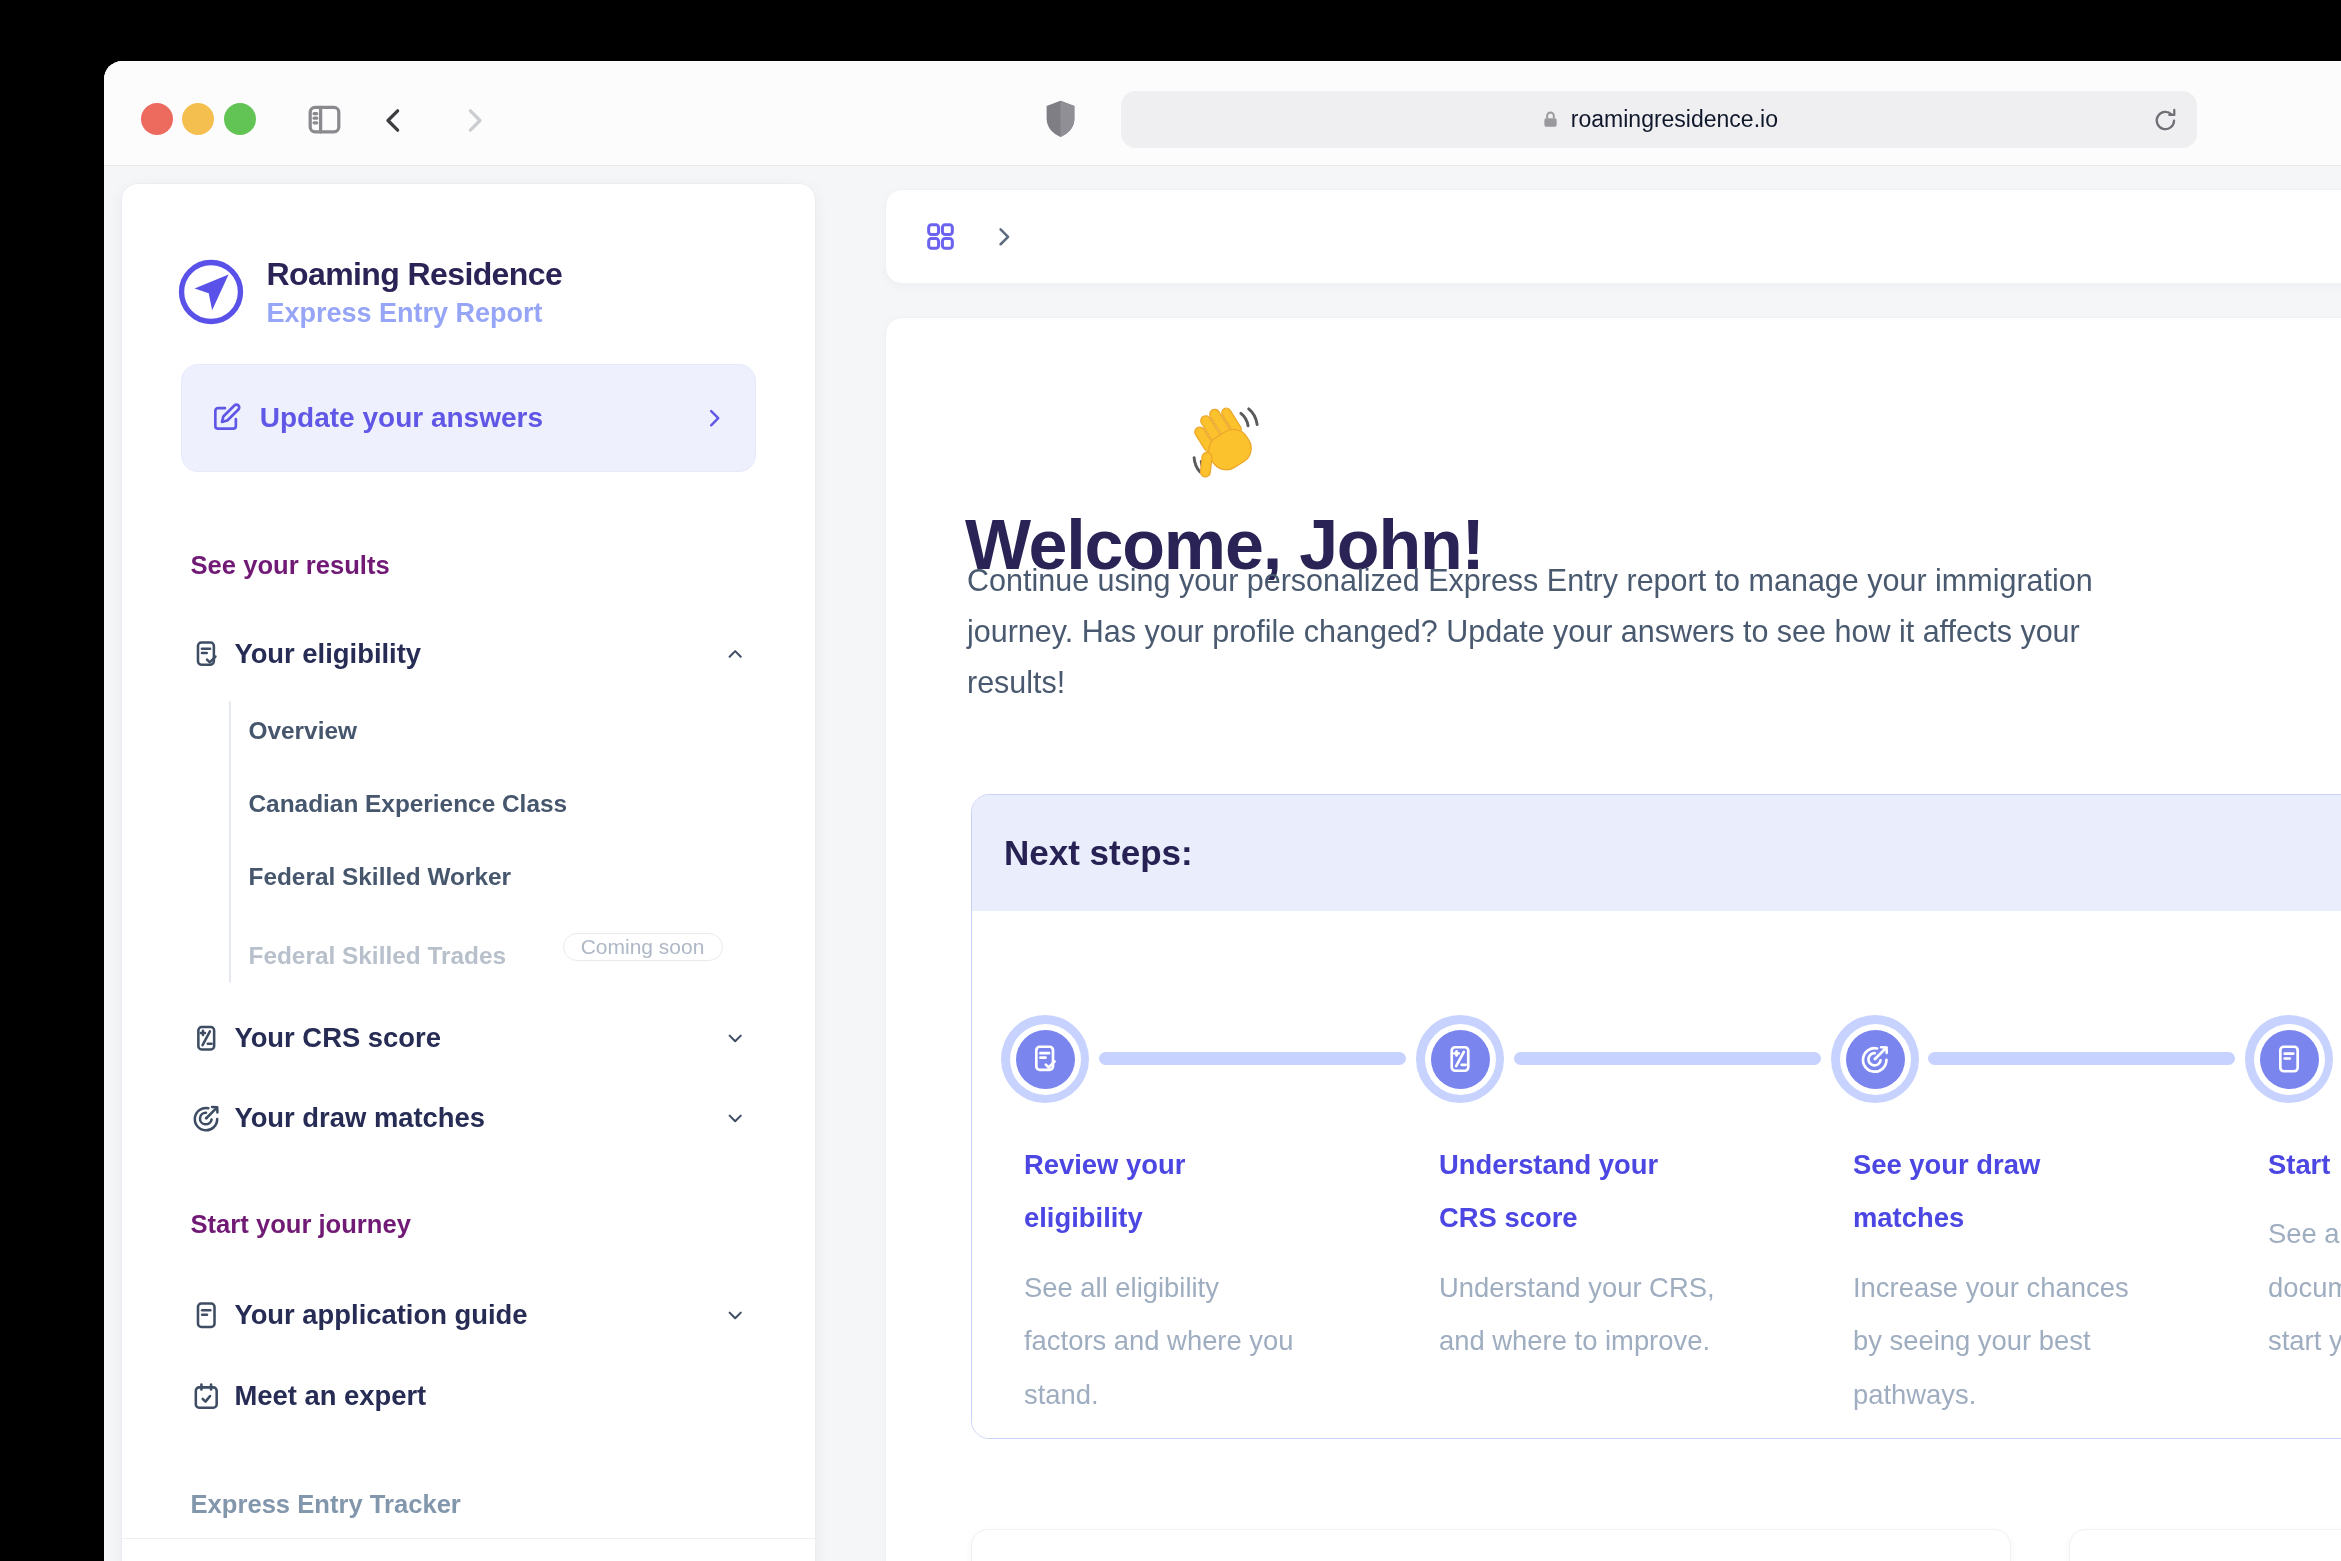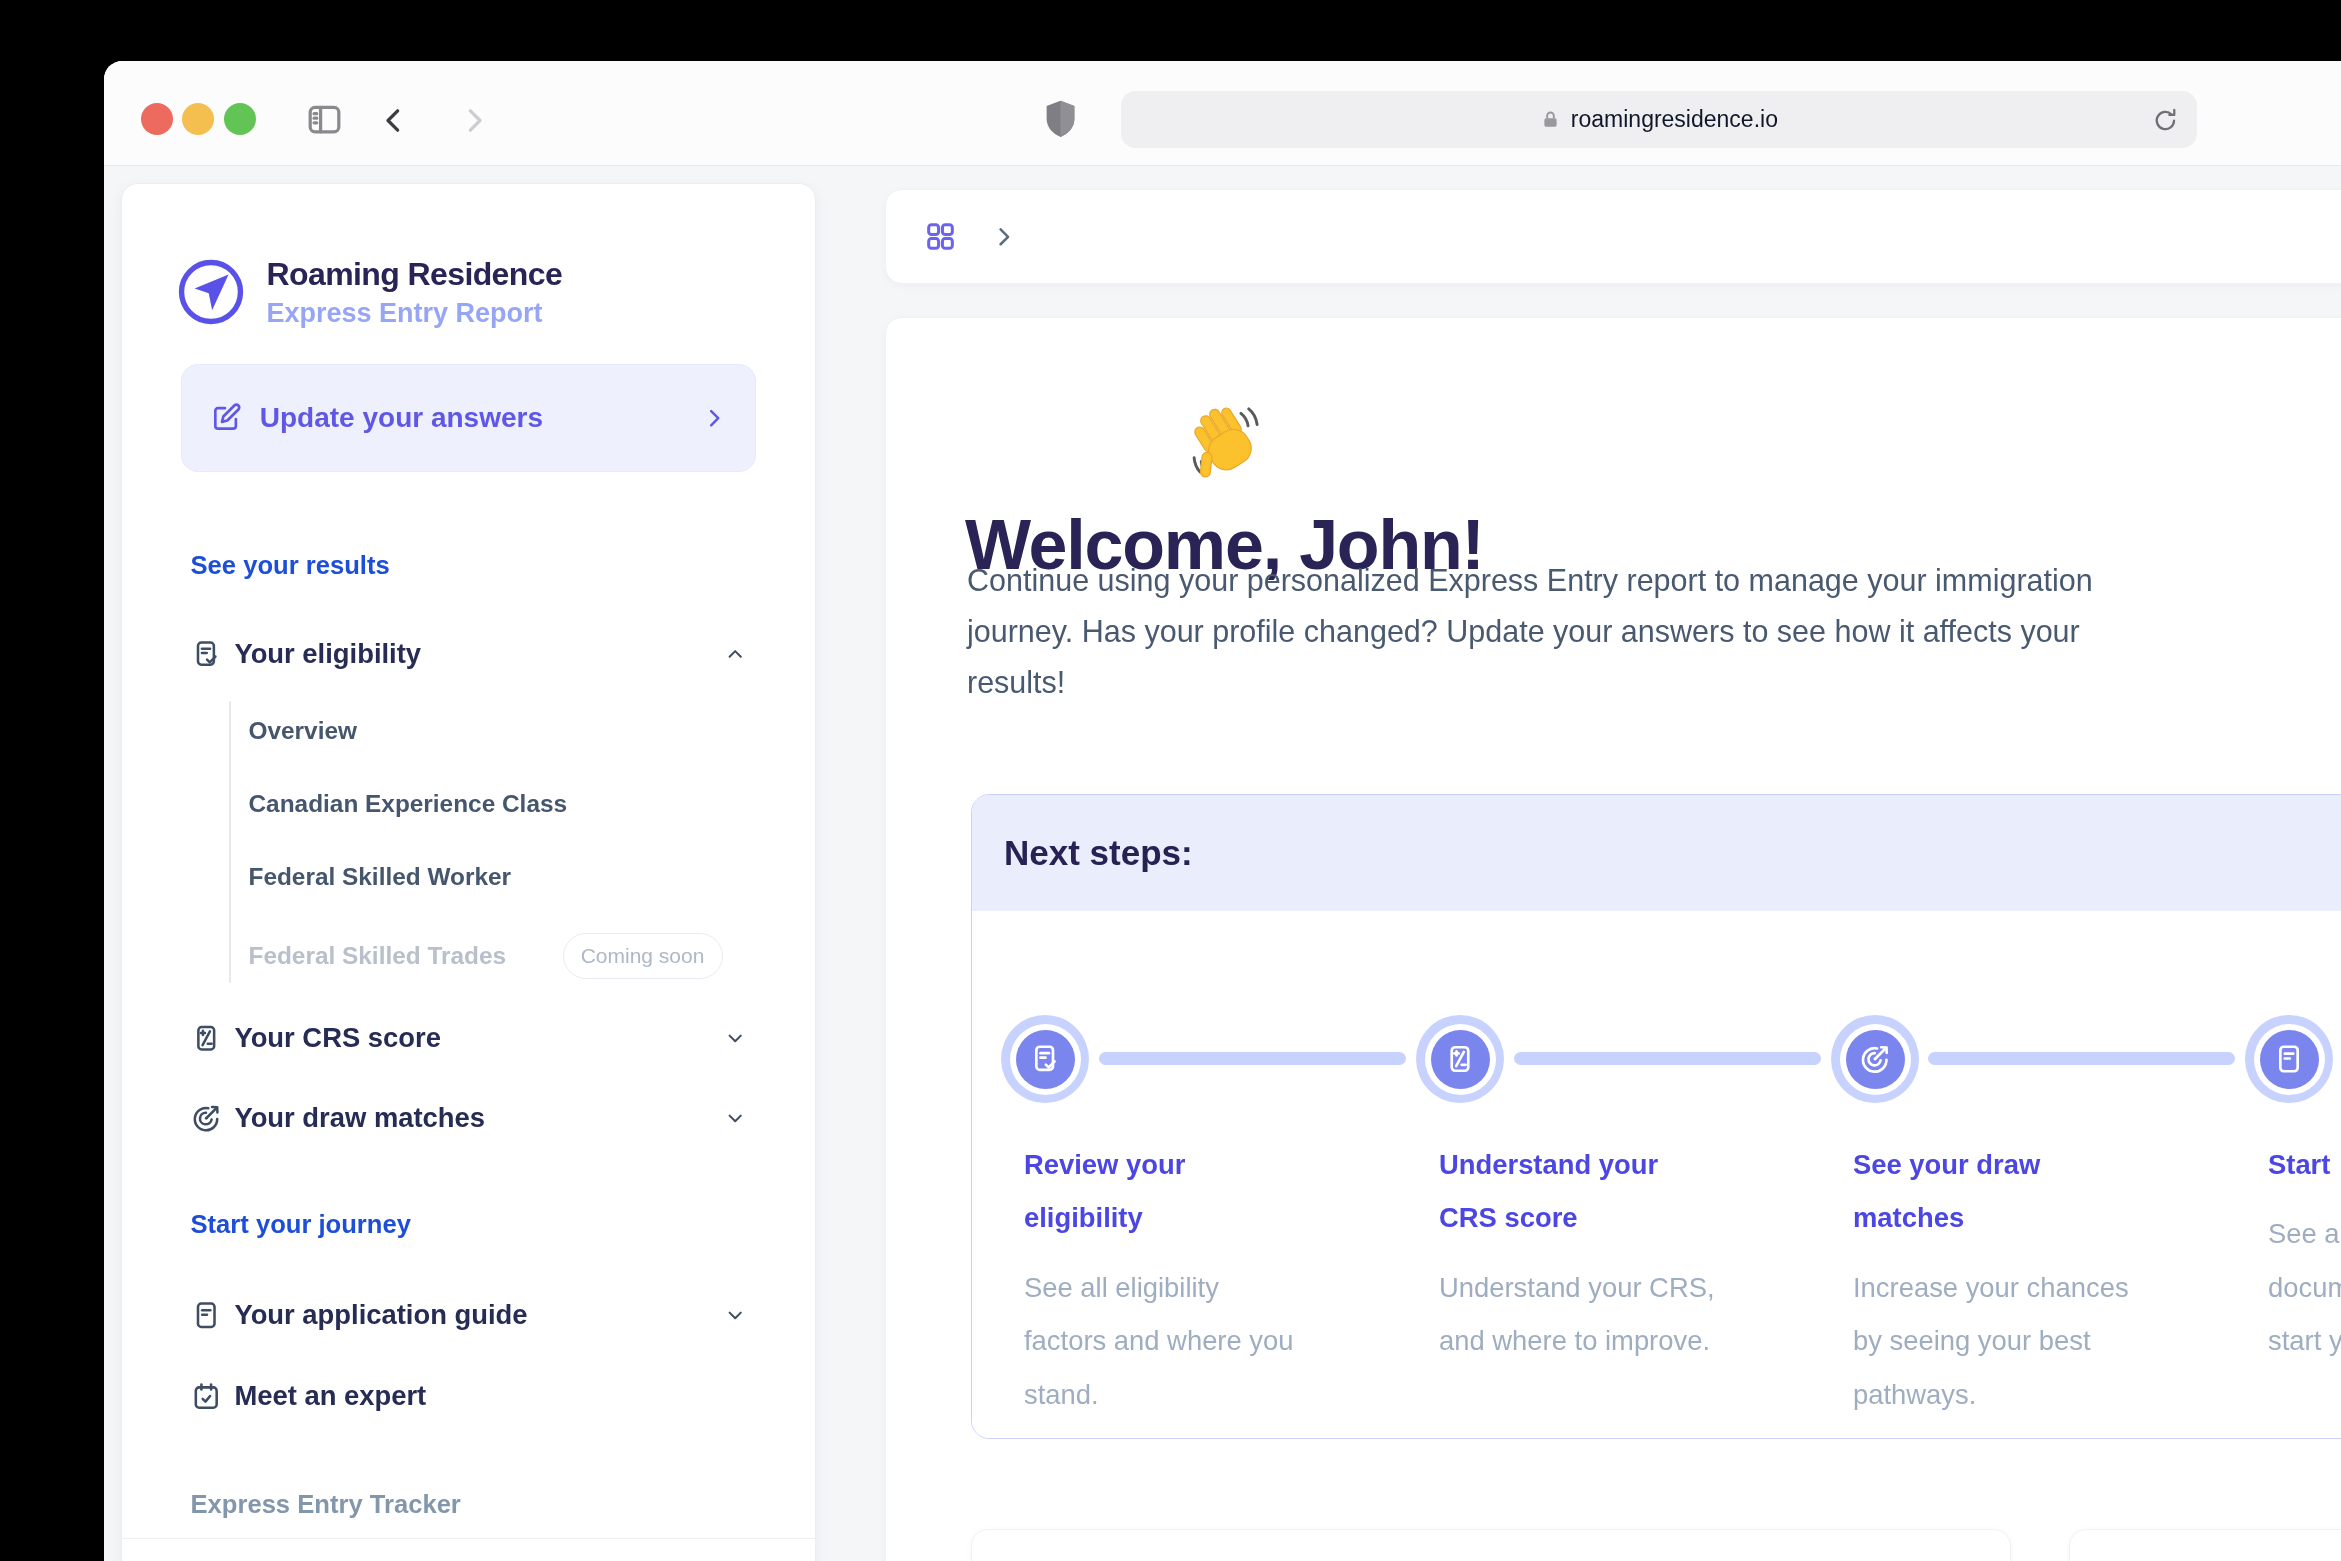--- a/index.html
+++ b/index.html
@@ -24,32 +24,32 @@
   .sidebar { position:absolute; left:16.5px; top:16px; width:695px; bottom:-7.3px;
     background:#fff; border:1.2px solid #ecedf1; border-radius:17px;
     box-shadow:0 4.9px 14.6px rgba(25,28,66,.05); overflow:hidden; }
   .brand { position:absolute; left:55px; top:72px; display:flex; align-items:center; gap:22px; }
   .brand-title { font-size:32px; font-weight:bold; color:#2a2456; letter-spacing:-0.6px; }
   .brand-sub { font-size:27px; font-weight:bold; color:#96a5f6; margin-top:4.9px; }
   .update-btn { position:absolute; left:59px; top:180px; width:575px; height:108px;
     border-radius:17px; background:#eef1fd; border:1.2px solid #e5eafc;
     display:flex; align-items:center; padding:13px 28px; gap:18.3px; cursor:pointer; }
   .update-label { font-size:28px; font-weight:bold; color:#6157e6; flex:1; }
-  .section-label { position:absolute; left:69px; font-size:25.6px; font-weight:bold; color:#1d4ed8; }
+  .section-label { position:absolute; left:69px; font-size:25.6px; font-weight:bold; color:#701a75; }
   .nav-row { position:absolute; left:0; width:100%; height:56px; display:flex;
     align-items:center; padding-left:69px; cursor:pointer; }
   .nav-ic { width:30.5px; height:30.5px; color:#3e4d63; margin-right:13.4px; flex:0 0 auto; }
   .nav-label { font-size:27.4px; font-weight:bold; color:#272c55; }
   .nav-caret { position:absolute; left:601px; width:24.4px; height:24.4px; color:#3e4d63; }
   .subline { position:absolute; left:107px; top:517px; width:2.4px; height:282px;
     background:#e6e9ee; border-radius:1.2px; }
   .sub-item { position:absolute; left:127px; height:35px; display:flex; align-items:center;
     font-size:24.4px; font-weight:bold; color:#46566d; cursor:pointer; }
   .sub-item.disabled { color:#b7c0cb; cursor:default; }
-  .soon-badge { position:absolute; left:441px; top:749px; width:160px; height:46px;
+  .soon-badge { position:absolute; left:441px; top:749px; width:160px; height:28px;
     border:1.2px solid #e7ebf0; border-radius:23px; background:#fff;
     display:flex; align-items:center; justify-content:center;
     font-size:21px; color:#aeb8c6; }
   .side-divider { position:absolute; left:0; top:1354px; width:100%; height:1.2px; background:#eef0f4; }
 
   
   .topbar { position:absolute; left:781px; top:22px; right:-49px; height:95px;
     background:#fff; border:1.2px solid #f0f1f4; border-radius:17px;
     box-shadow:0 2.4px 8.5px rgba(25,28,66,.03);
     display:flex; align-items:center; padding-left:38px; gap:34px; }

